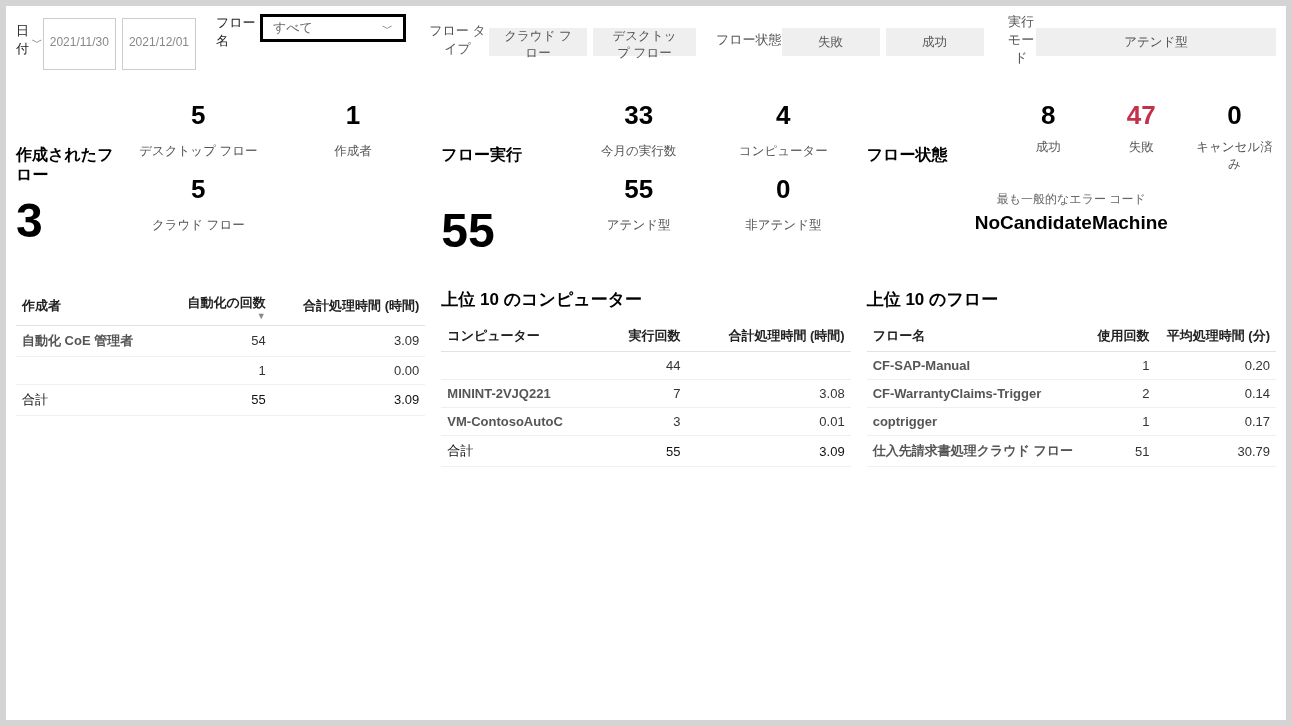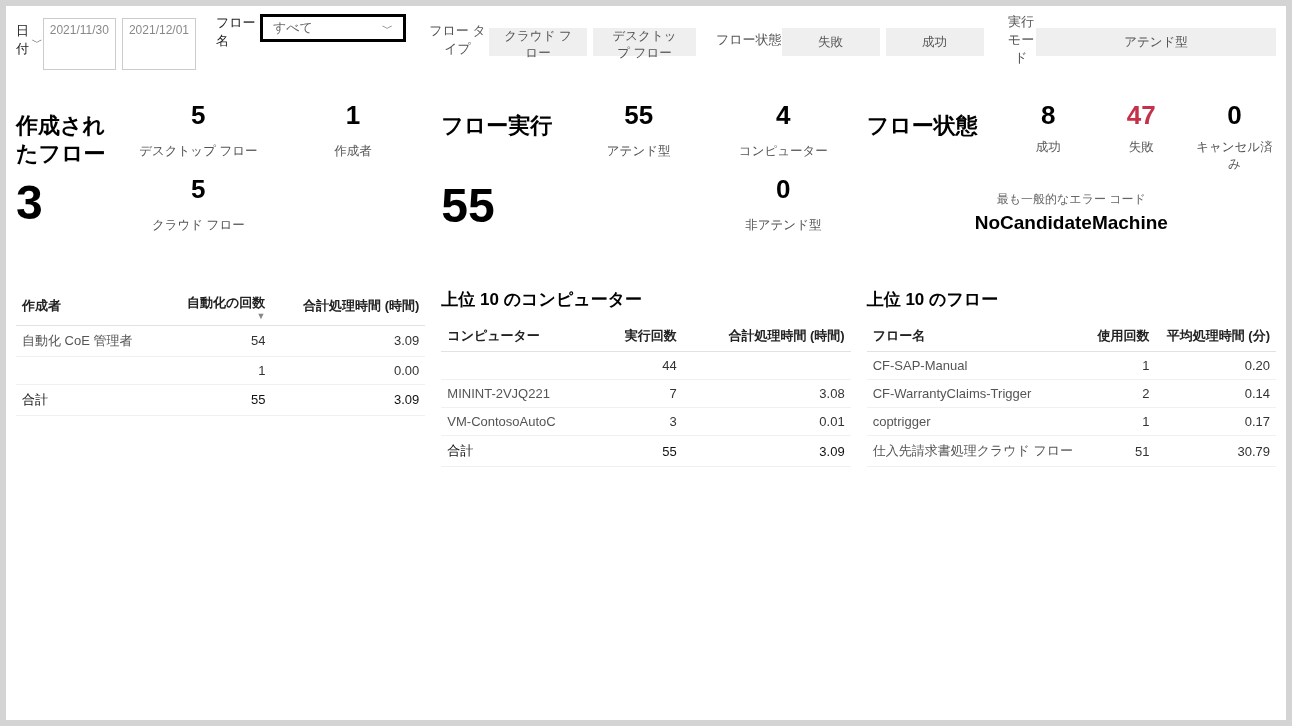--- a/index.html
+++ b/index.html
@@ -23,42 +23,42 @@
       display: flex;
       gap: 20px;
       height: 56px;
     }
     .filter-block { display: flex; flex-direction: row; }
     .flabel { font-size: 13px; color: #222; margin-bottom: 4px; }
     .flabel-center { text-align: center; color:#555; font-size:13px; margin-bottom:4px;}
     .date-label-row{ display:flex; align-items:center; width:170px; justify-content:space-between;}
     .date-boxes { display:flex; gap:6px; margin-top:4px;}
     .date-box{
-      border:1px solid #ccc; font-size:12px; color:#888; padding:4px 6px;
+      border:1px solid #ccc; font-size:12px; color:#888; padding:16px 6px;
       min-width:72px; text-align:center; background:#fff;
     }
     .chevron { font-size:11px; color:#555;}
     .select{
       border:3px solid #000000; height:28px; width:170px; display:flex;
       align-items:center; justify-content:space-between; padding:0 10px;
       font-size:13px; color:#666; background:#fff;
     }
     .btn-row{ display:flex; gap:6px; justify-content:center;}
     .fbtn{
       background:#efefef; border:none; font-size:12.5px; color:#555;
       height:28px; padding:0 14px; min-width:98px; cursor:pointer;
     }
     .fbtn.wide{ min-width:240px;}
     
     .kpi-row{
       display:flex; gap:16px; margin-top:30px; height:160px;
     }
     .kpi-card{ flex:1; display:flex; }
     .kpi-title-col{ width:110px; padding-top:12px;}
-    .kpi-title{ font-size:22px; font-weight:700; line-height:1.25;}
+    .kpi-title{ font-size:16px; font-weight:700; line-height:1.25;margin-top:33px;}
     .kpi-big{ font-size:48px; font-weight:700; margin-top:12px; line-height:1;}
     .kpi-grid{ flex:1; display:flex; gap:10px;}
     .kpi-col{ flex:1; text-align:center;}
     .kpi-num{ font-size:26px; font-weight:700;}
     .kpi-sub{ font-size:12.5px; color:#555; margin-top:8px;}
     .kpi-stack{ display:flex; flex-direction:column; align-items:center; gap:4px;}
     .kpi-stack + .kpi-stack { margin-top:14px;}
     .kpi-num.red{ color:#c4314b;}
     .error-block{ text-align:center; margin-top:18px;}
     .error-caption{ font-size:12px; color:#666; margin-bottom:4px;}
@@ -68,21 +68,21 @@
     .tables{ display:flex; gap:16px; margin-top:28px; flex:1;}
     .table-card{ flex:1; display:flex; flex-direction:column;}
     .table-title{ font-size:17px; font-weight:600; margin-bottom:10px;}
     table{ width:100%; border-collapse:collapse; font-size:13px;}
     th{
       text-align:right; font-weight:600; color:#222; padding:6px 6px;
       border-bottom:1px solid #e2e2e2;
     }
     th.left{ text-align:left;}
     td{ padding:6px 6px; border-bottom:1px solid #f0f0f0; text-align:right; color:#333;}
-    td.left{ text-align:left; color:#555;}
+    td.left{ text-align:left; color:#555;font-weight:bold;}
     tr.total td{ font-weight:400; color:#111;}
     .sort-ind{ font-size:9px; display:block; color:#888; line-height:0.5; margin-top:2px;}
   </style>
 </head>
 <body>
 
 <div class="canvas">
 
   <div class="filters">
 
@@ -156,20 +156,24 @@
       </div>
     </div>
 
     <div class="kpi-card">
       <div class="kpi-title-col" style="width:130px;">
         <div class="kpi-title">フロー実行</div>
         <div class="kpi-big" style="margin-top:42px;">55</div>
       </div>
       <div class="kpi-grid">
         <div class="kpi-col">
+          <div class="kpi-stack">
+            <div class="kpi-num">33</div>
+            <div class="kpi-sub">今月の実行数</div>
+          </div>
           <div class="kpi-stack">
             <div class="kpi-num">55</div>
             <div class="kpi-sub">アテンド型</div>
           </div>
         </div>
         <div class="kpi-col">
           <div class="kpi-stack">
             <div class="kpi-num">4</div>
             <div class="kpi-sub">コンピューター</div>
           </div>

